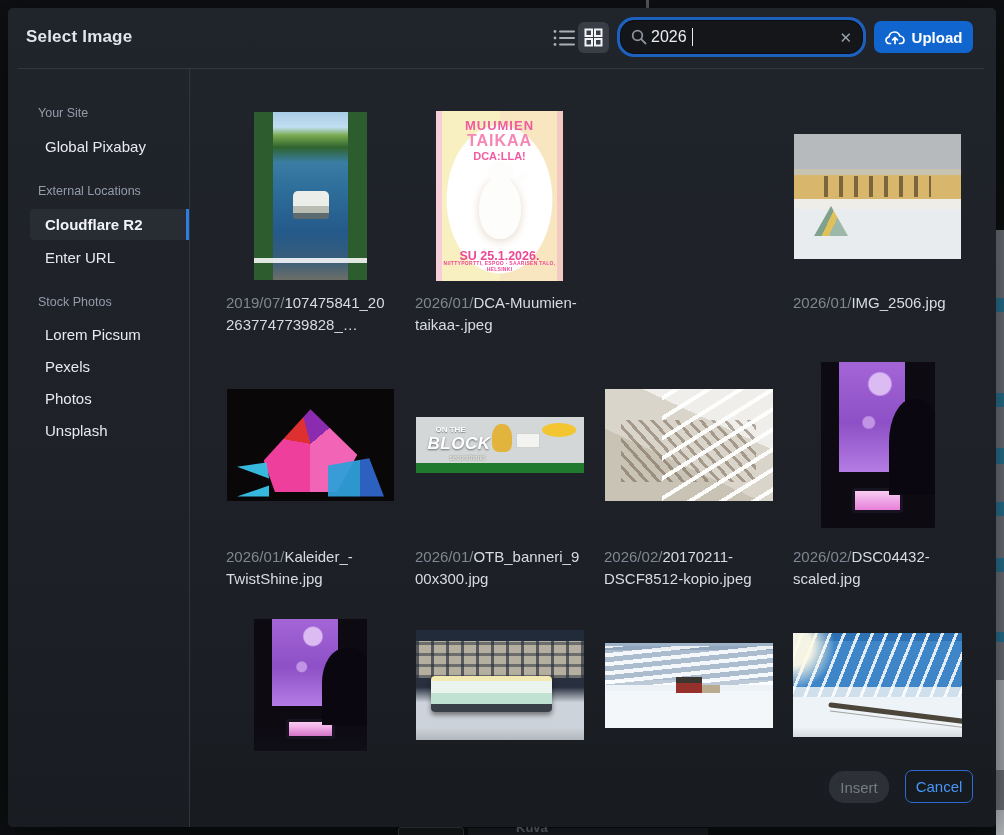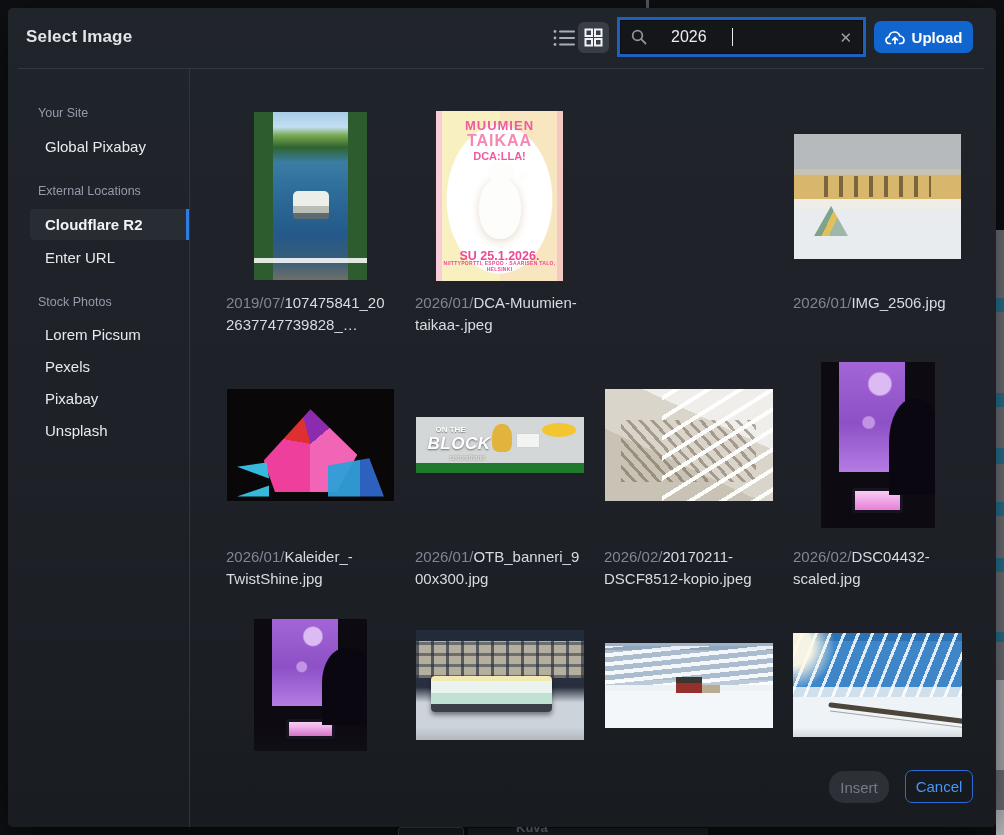--- a/index.html
+++ b/index.html
@@ -33,23 +33,23 @@
   .side-divider { position:absolute; left:181px; top:61px; bottom:0; width:1px; background:#31353c; }
 
   
   .title { position:absolute; left:18px; top:19px; font-size:17px; font-weight:bold; color:#e2e5ea; letter-spacing:.2px; }
   .view-btn { position:absolute; border:none; background:transparent; cursor:pointer; display:flex; align-items:center; justify-content:center; }
   .view-btn.list { left:543px; top:18px; width:26px; height:24px; }
   .view-btn.grid { left:570px; top:14px; width:31px; height:31px; background:#393e46; border-radius:6px; }
 
   .search {
     position:absolute; left:612px; top:12px; width:243px; height:34px;
-    background:#14161a; border:1px solid #0b0d10; border-radius:0;
+    background:#14161a; border:1px solid #0b0d10; border-radius:14px;
     box-shadow:0 0 0 3px #1e60bd;
-    display:flex; align-items:center; padding:0 10px; gap:24px;
+    display:flex; align-items:center; padding:0 10px; gap:4px;
   }
   .search-text { font-size:16px; color:#e9ecf0; }
   .caret { width:1.5px; height:18px; background:#e9ecf0; display:inline-block; margin-left:1px; }
   .clear-btn { margin-left:auto; border:none; background:none; color:#9aa1ab; font-size:15px; cursor:pointer; line-height:1; }
 
   .upload-btn {
     position:absolute; left:866px; top:13px; width:99px; height:32px;
     background:#1165cf; border:none; border-radius:7px; cursor:pointer;
     color:#fff; font-size:15px; font-weight:600; font-family:inherit;
     display:flex; align-items:center; justify-content:center; gap:7px;
@@ -284,21 +284,21 @@
   <div class="side-divider"></div>
 
   <div class="side-label" style="top:98px">Your Site</div>
   <div class="side-item" style="top:130px">Global Pixabay</div>
   <div class="side-label" style="top:176px">External Locations</div>
   <div class="side-item selected-row" style="top:201px">Cloudflare R2</div>
   <div class="side-item" style="top:241px">Enter URL</div>
   <div class="side-label" style="top:287px">Stock Photos</div>
   <div class="side-item" style="top:318px">Lorem Picsum</div>
   <div class="side-item" style="top:350px">Pexels</div>
-  <div class="side-item" style="top:382px">Pixabay</div>
+  <div class="side-item" style="top:382px">Photos</div>
   <div class="side-item" style="top:414px">Unsplash</div>
 
   <div class="cell" style="left:218px;top:100px">
     <div class="imgbox r1">
         <div class="thumb thumb-canal sz-canal"></div>
       </div>
     <div class="caption"><span class="cap-prefix">2019/07/</span><span class="cap-name">107475841_202637747739828_…</span></div>
   </div>
 
   <div class="cell" style="left:407px;top:100px">

